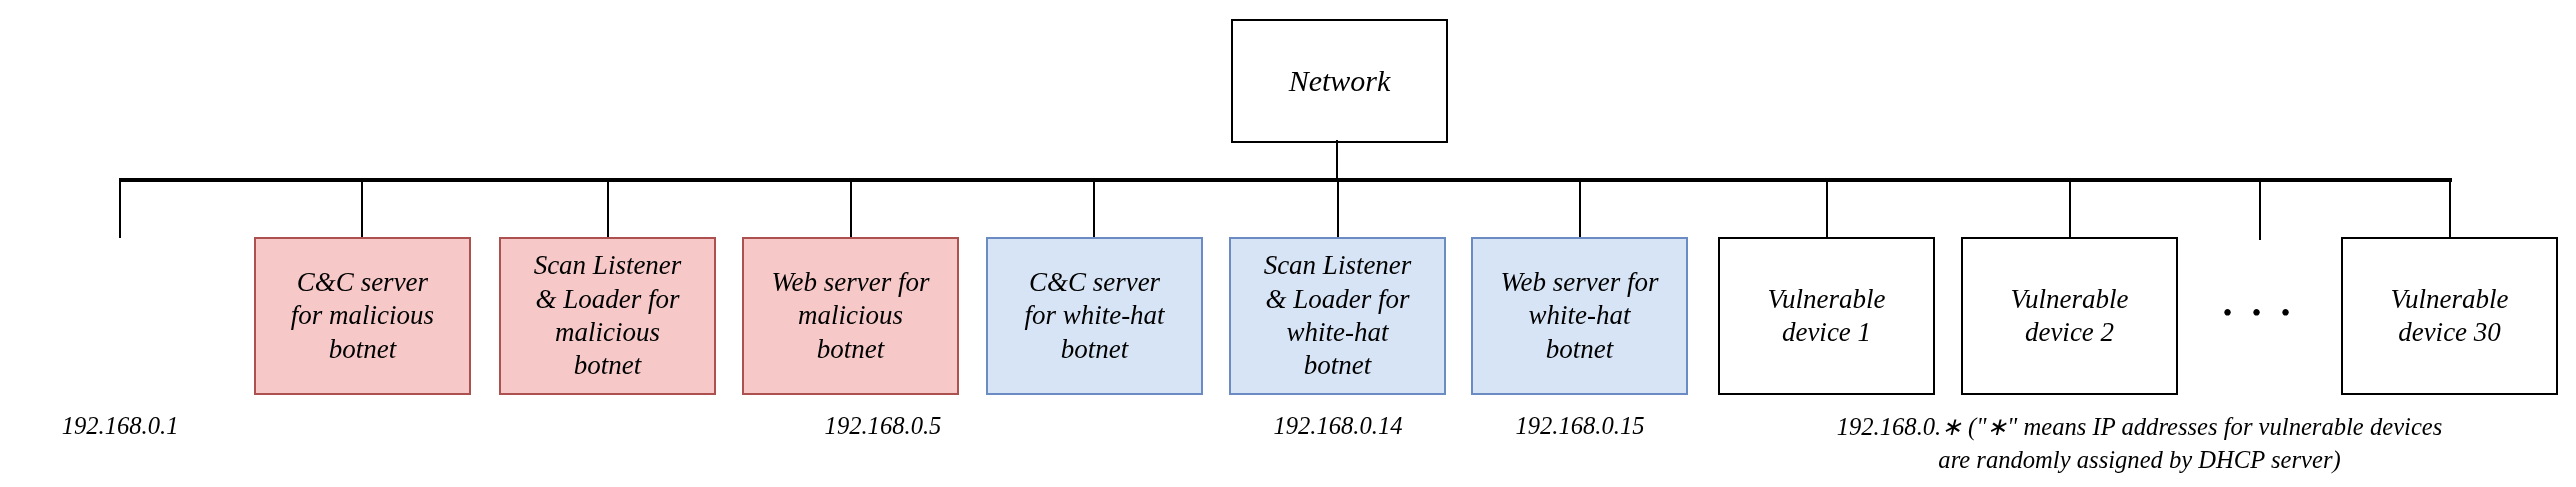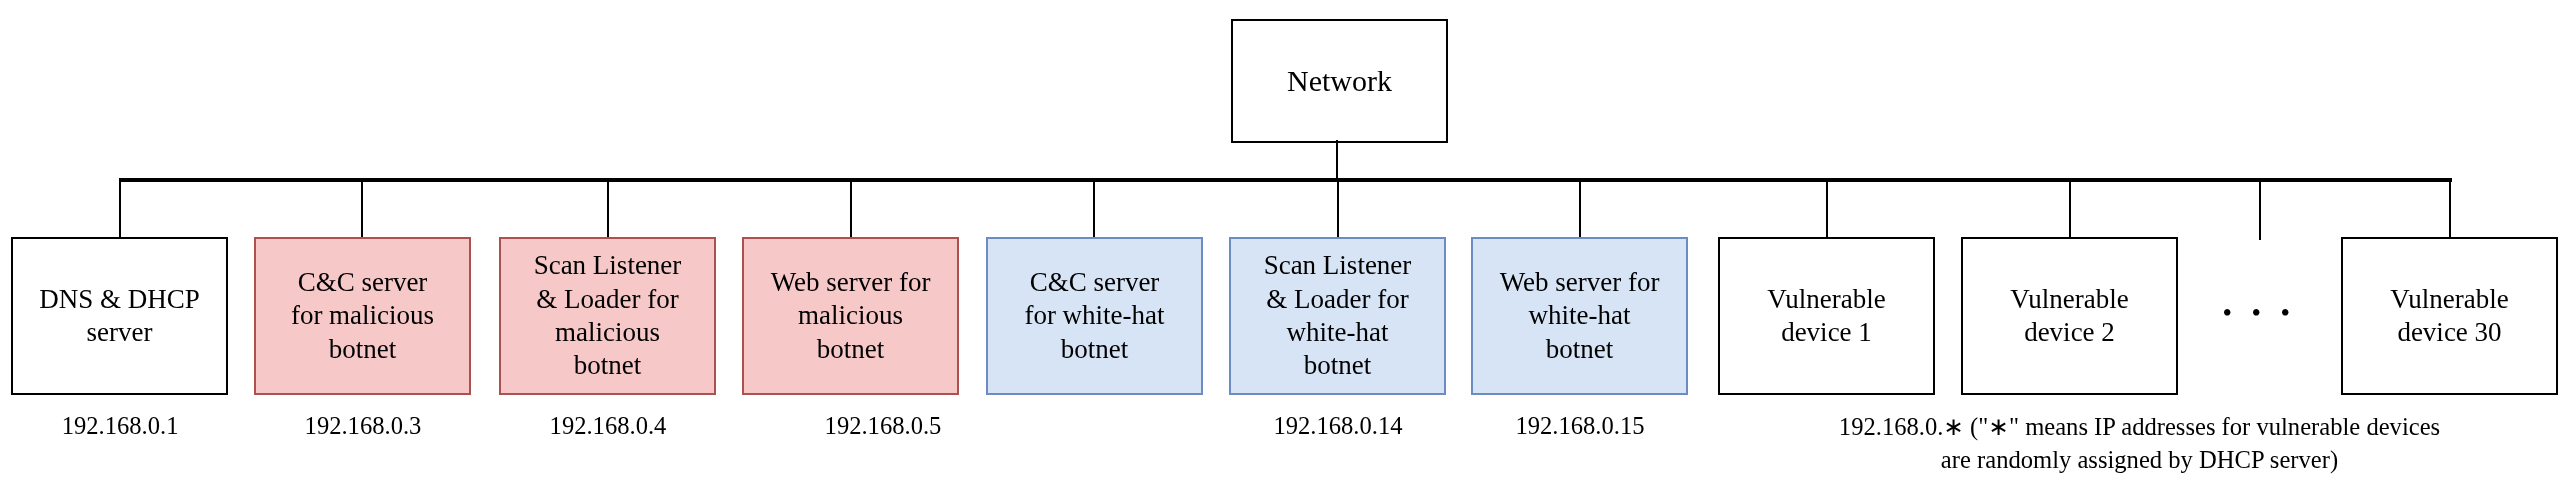--- a/index.html
+++ b/index.html
@@ -8,20 +8,21 @@
     background: #ffffff;
   }
   #canvas {
     position: relative;
     width: 2576px;
     height: 487px;
     background: #ffffff;
     overflow: hidden;
     font-family: "Liberation Serif", serif;
     color: #000000;
+    font-style: italic;
   }
   
   .trunk {
     position: absolute;
     left: 1336px;
     top: 140px;
     width: 2.3px;
     height: 41px;
     background: #000;
   }
@@ -129,24 +130,20 @@
   <div class="stub" style="left:607px"></div>
   <div class="stub" style="left:850px"></div>
   <div class="stub" style="left:1093px"></div>
   <div class="stub" style="left:1337px"></div>
   <div class="stub" style="left:1579px"></div>
   <div class="stub" style="left:1826px"></div>
   <div class="stub" style="left:2069px"></div>
   <div class="stub" style="left:2259px; height:60px"></div>
   <div class="stub" style="left:2449px"></div>
 
-  <div class="box" style="left:11px">
-    <span>DNS &amp; DHCP
-server</span>
-  </div>
   <div class="box malicious" style="left:254px">
     <span>C&amp;C server
 for malicious
 botnet</span>
   </div>
   <div class="box malicious" style="left:499px">
     <span>Scan Listener
 &amp; Loader for
 malicious
 botnet</span>
@@ -181,22 +178,20 @@
 device 2</span>
   </div>
   <div class="box" style="left:2341px">
     <span>Vulnerable
 device 30</span>
   </div>
 
   <div class="dots">• • •</div>
 
   <div class="ip" style="left:-2.9px">192.168.0.1</div>
-  <div class="ip" style="left:240px">192.168.0.3</div>
-  <div class="ip" style="left:485px">192.168.0.4</div>
   <div class="ip" style="left:760px">192.168.0.5</div>
   <div class="ip" style="left:1215px">192.168.0.14</div>
   <div class="ip" style="left:1457px">192.168.0.15</div>
 
   <div class="note">192.168.0.∗ ("∗" means IP addresses for vulnerable devices
 are randomly assigned by DHCP server)</div>
 
 </div>
 
 

